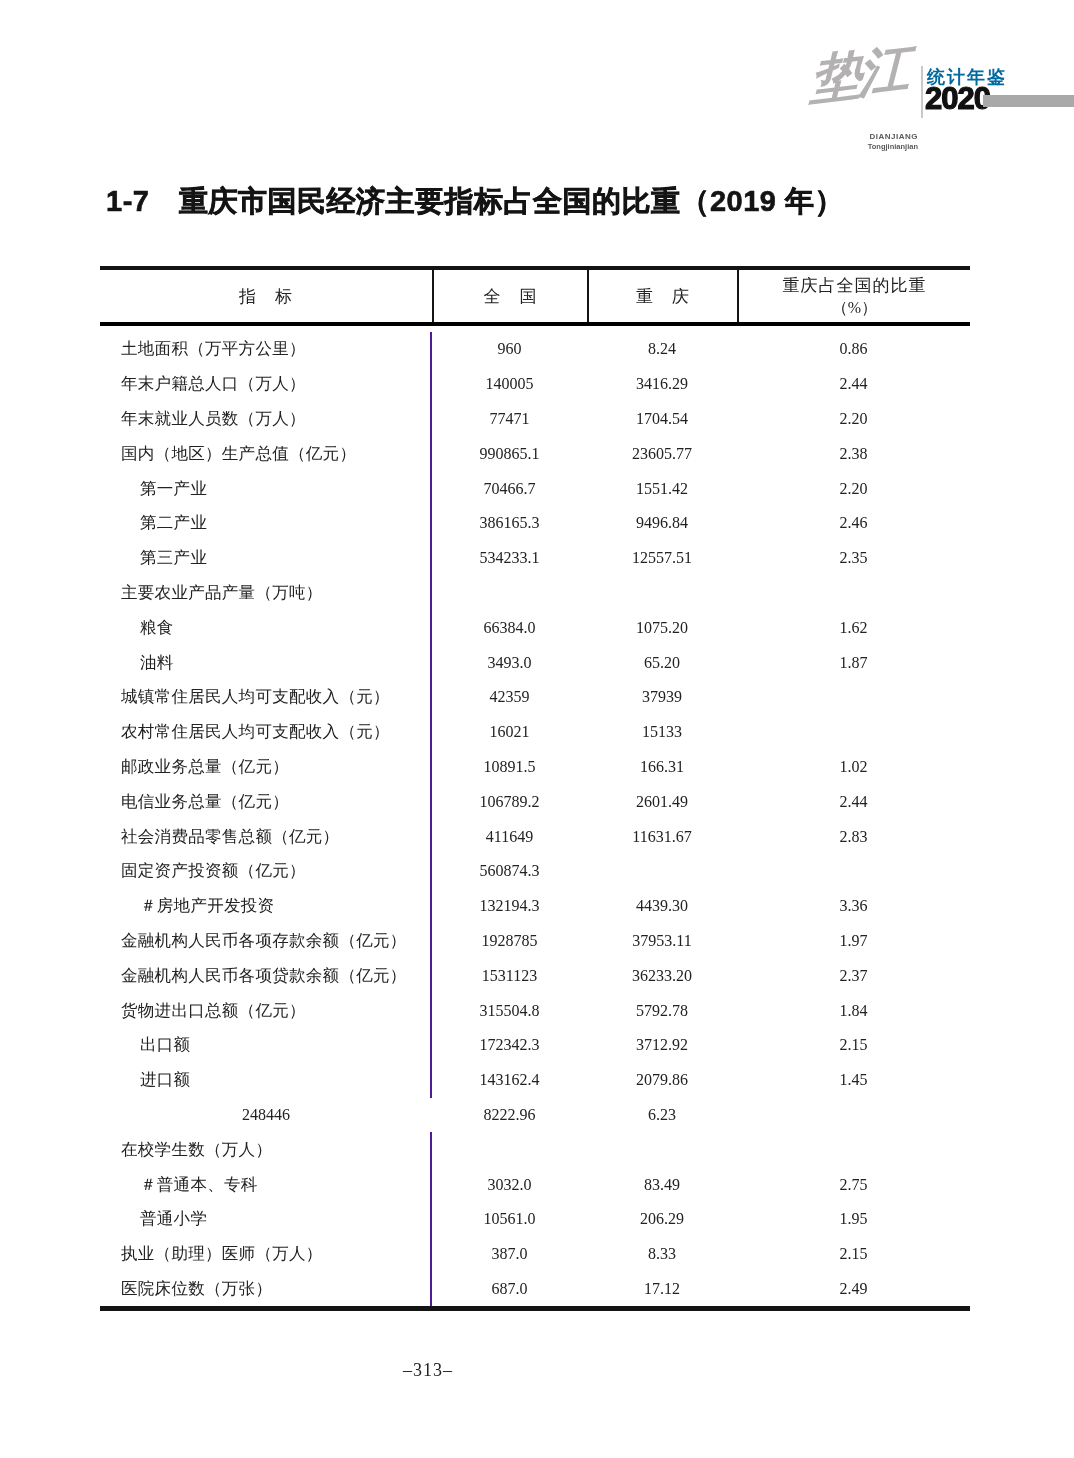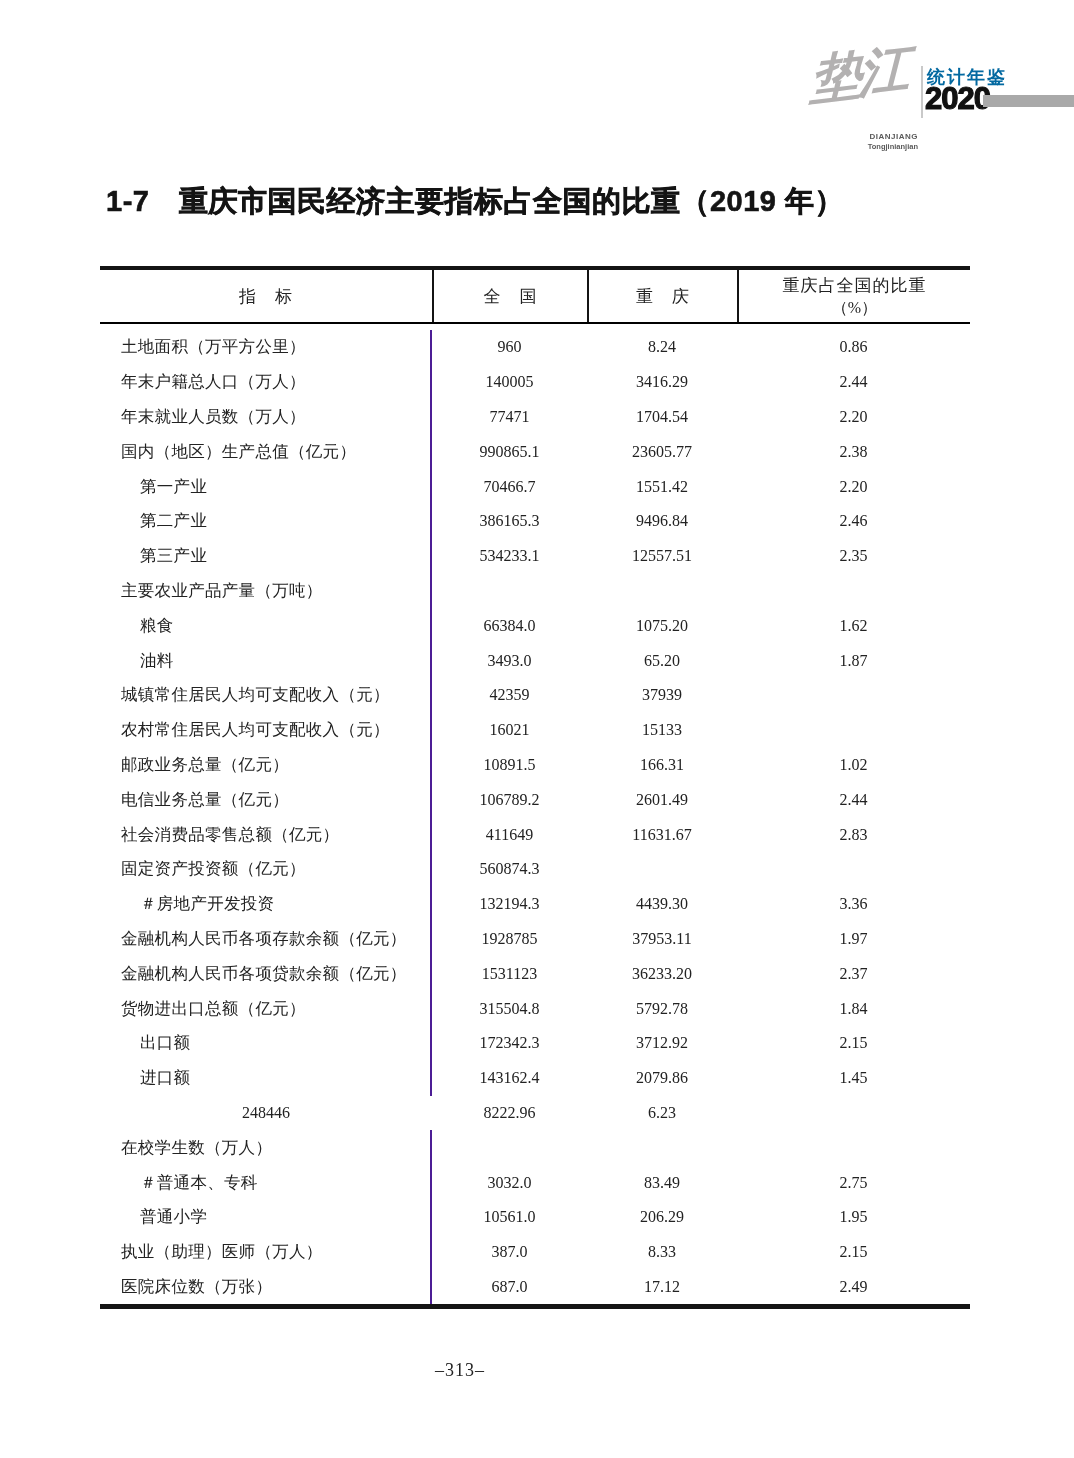--- a/index.html
+++ b/index.html
@@ -43,40 +43,40 @@
     -webkit-text-stroke:.6px #141414;
   }
 
   
   .table {
     position:absolute; left:100px; top:266px; width:870px;
     border-top:4px solid #141414; border-bottom:5px solid #141414;
   }
   .thead {
     display:grid; grid-template-columns:332px 155px 150px 233px;
-    border-bottom:2px solid #000000;
+    border-bottom:4px solid #000000;
   }
   .th {
     min-height:52px; display:flex; flex-direction:column;
     align-items:center; justify-content:center;
     font-size:17px; letter-spacing:1px; color:#222;
   }
   .th + .th { border-left:2px solid #141414; }
   .th .sub { font-size:16px; letter-spacing:0; margin-top:1px; }
   .tbody { padding-top:6px; }
   .tr { display:grid; grid-template-columns:332px 155px 150px 233px; height:34.8px; }
   .td { display:flex; align-items:center; font-size:16px; color:#222; }
   .td.c1 { padding-left:21px; border-right:2px solid #4c1d95; font-size:16.5px; letter-spacing:.3px; }
   .tr.indent .td.c1 { padding-left:40px; }
   .td.c2, .td.c3, .td.c4 { justify-content:center; }
 
   
   .footer {
     position:absolute; left:0; top:1360px; width:856px; text-align:center;
-    font-size:18px; letter-spacing:1px; color:#222;margin-left:32px;
+    font-size:18px; letter-spacing:1px; color:#222;
   }
 </style>
 </head>
 <body>
 
 <div class="brand">
   <div class="brand-calligraphy">垫江</div>
   <div class="brand-en">
     <div class="brand-en1">DIANJIANG</div>
     <div class="brand-en2">Tongjinianjian</div>

